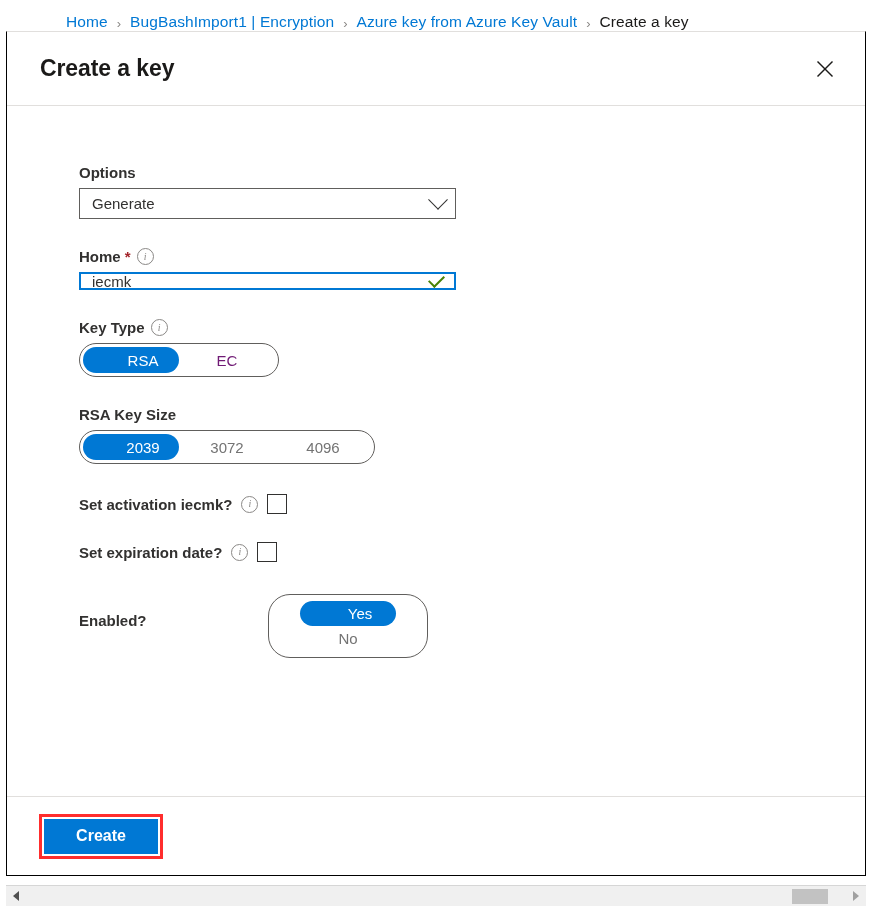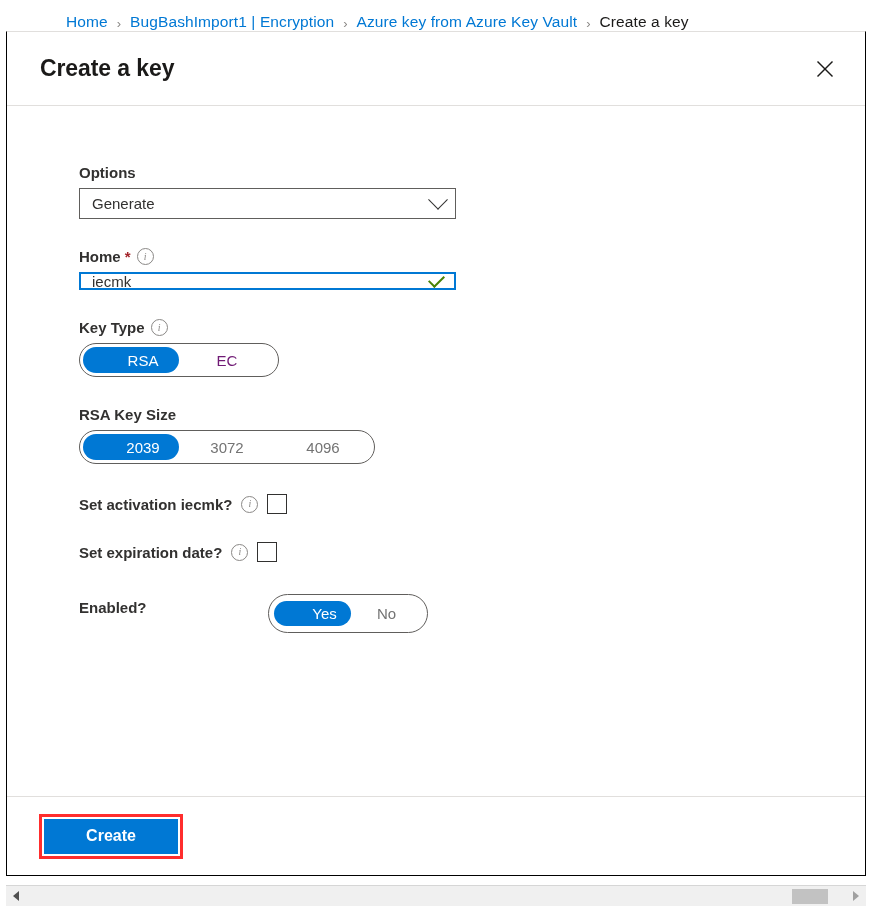--- a/index.html
+++ b/index.html
@@ -203,20 +203,21 @@
 
   .group-keytype .pill { width: 96px; }
   .group-keysize .pill { width: 96px; }
 
   
   .pill-group-vert {
     border: 1px solid #605e5c;
     border-radius: 22px;
     background: #ffffff;
     display: inline-flex;
+    flex-direction: column;
     align-items: center;
     padding: 6px 5px;
     box-sizing: border-box;
     width: 160px;
     justify-content: flex-end;
   }
   .pill-group-vert .pill {
     width: 96px;
     height: 25px;
   }
@@ -253,21 +254,21 @@
     padding: 2px;
     display: inline-block;
   }
   .create-btn {
     background: #0078d4;
     color: #ffffff;
     border: none;
     font-family: "Liberation Sans", sans-serif;
     font-size: 16px;
     font-weight: bold;
-    width: 134px;
+    width: 114px;
     height: 35px;
     cursor: pointer;
     display: flex;
     align-items: center;
     justify-content: center;
   }
 
   
   .hscroll {
     position: absolute;

